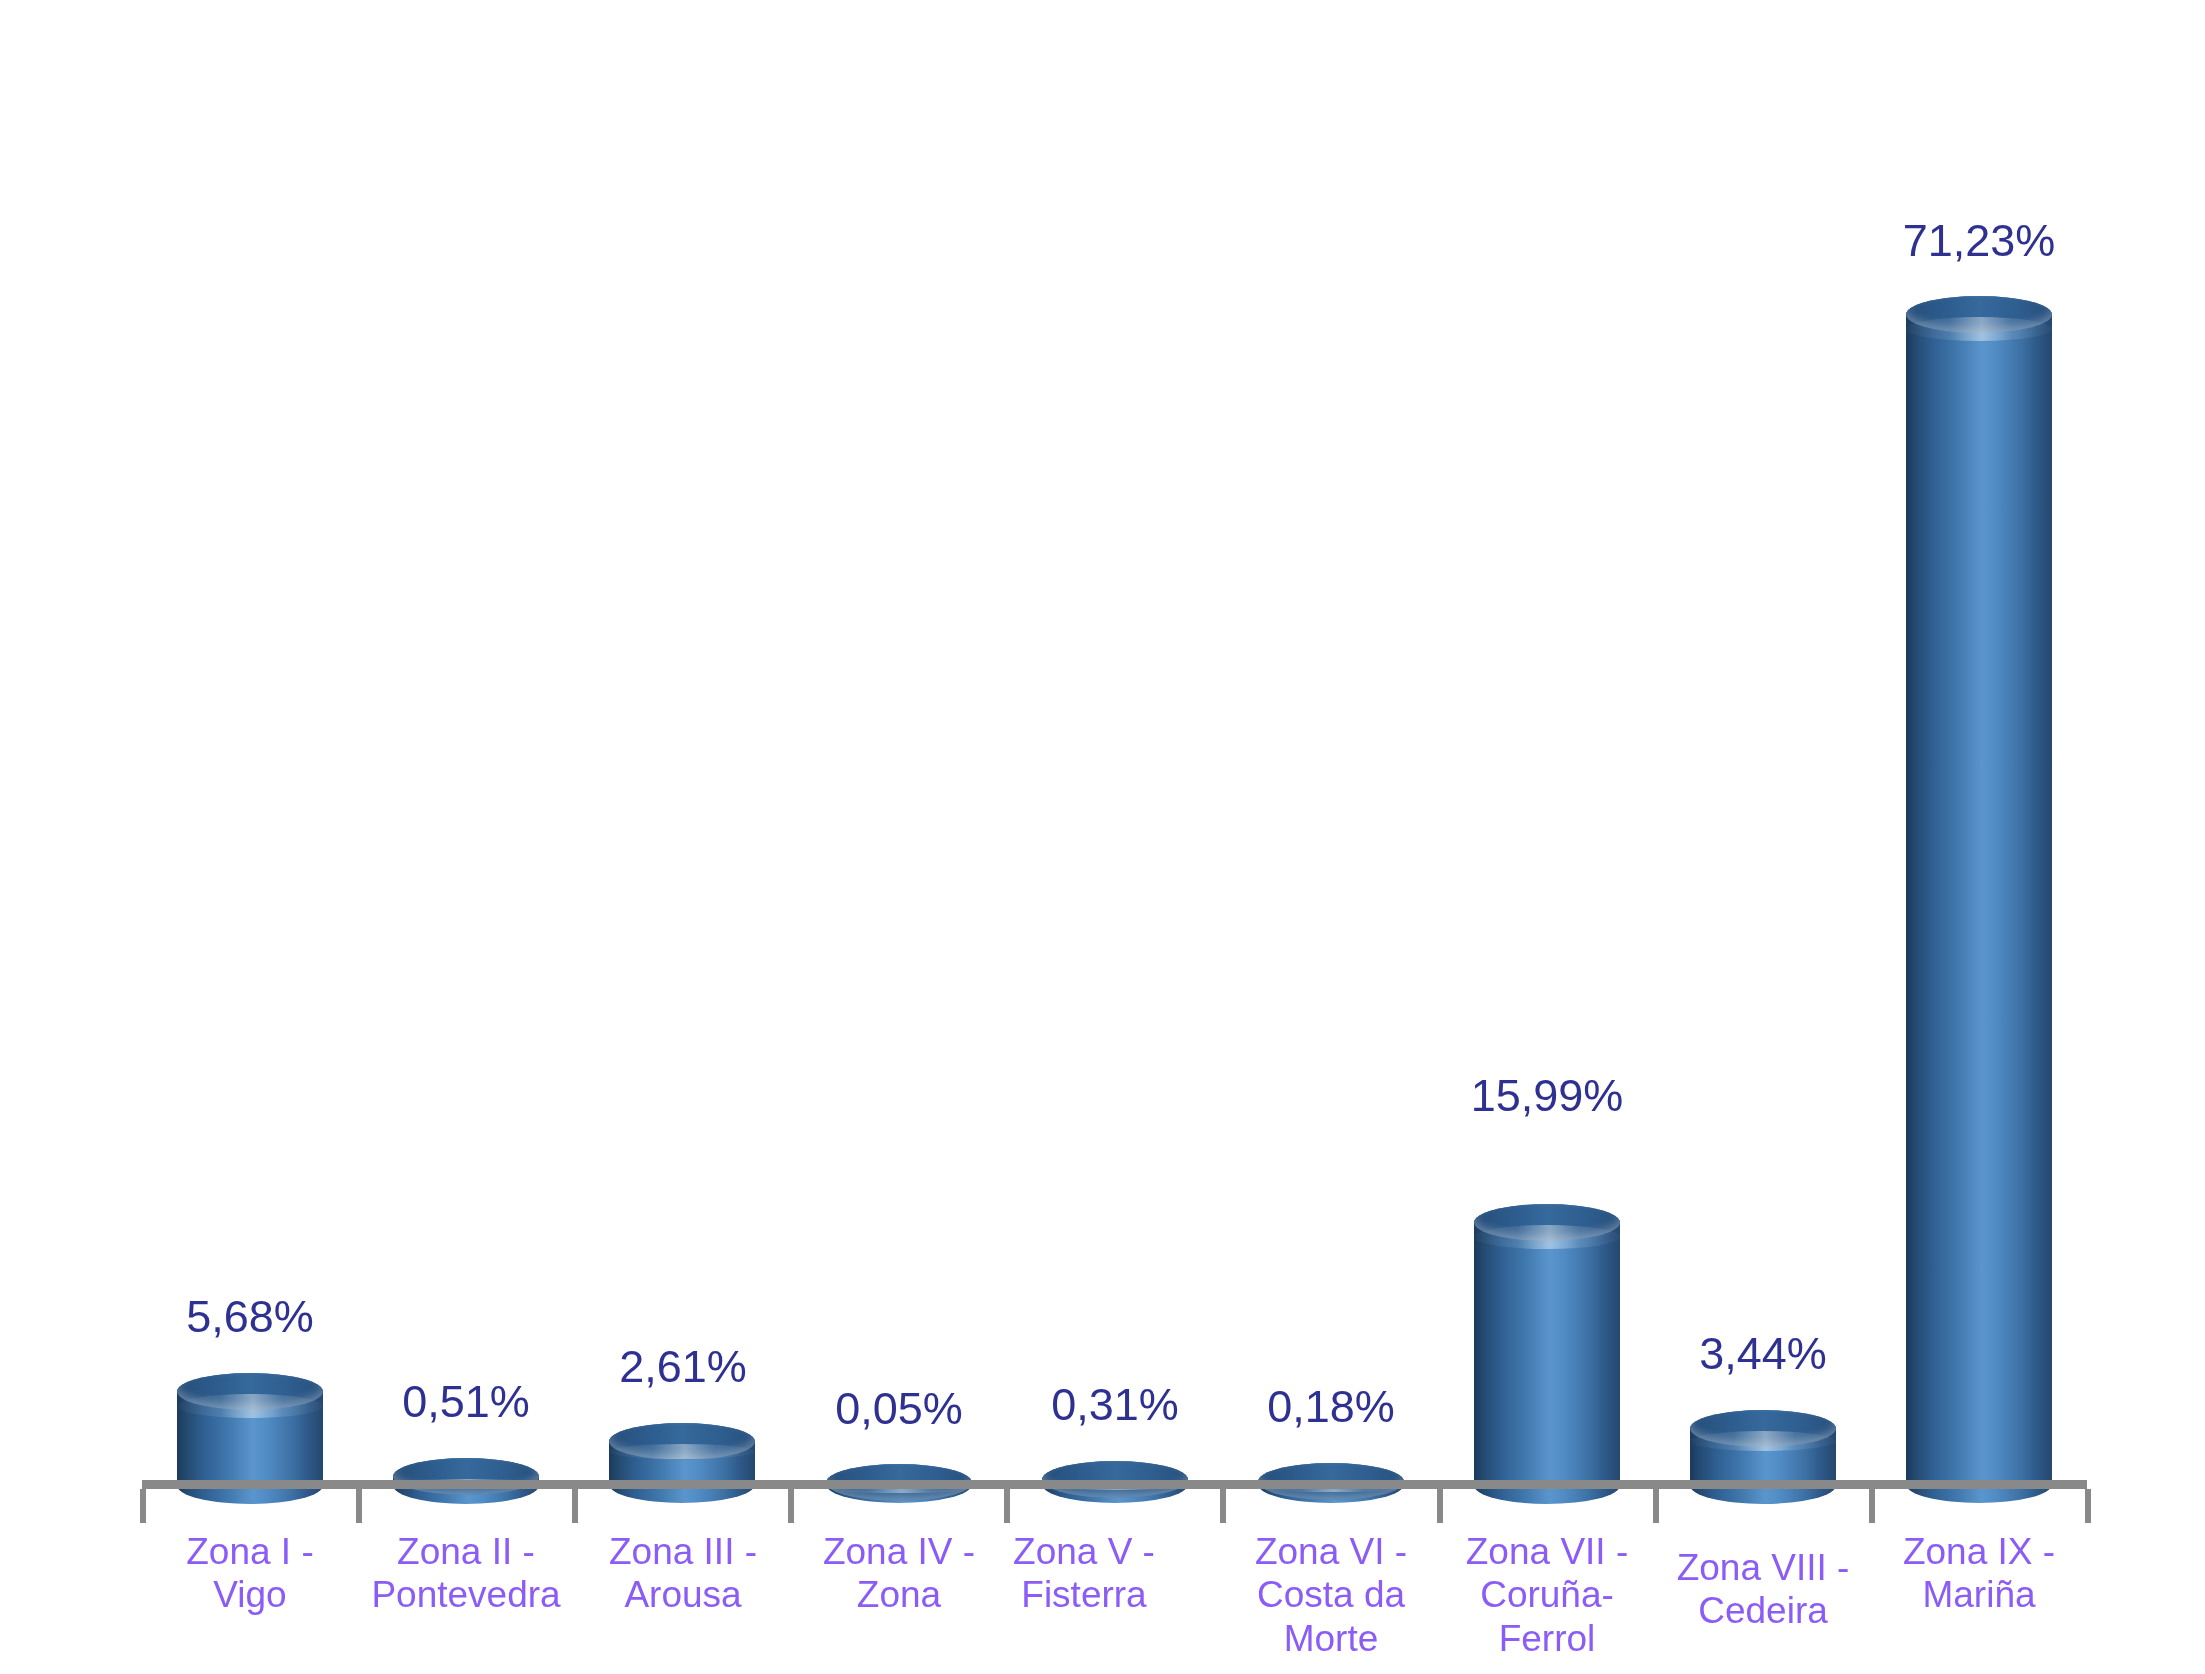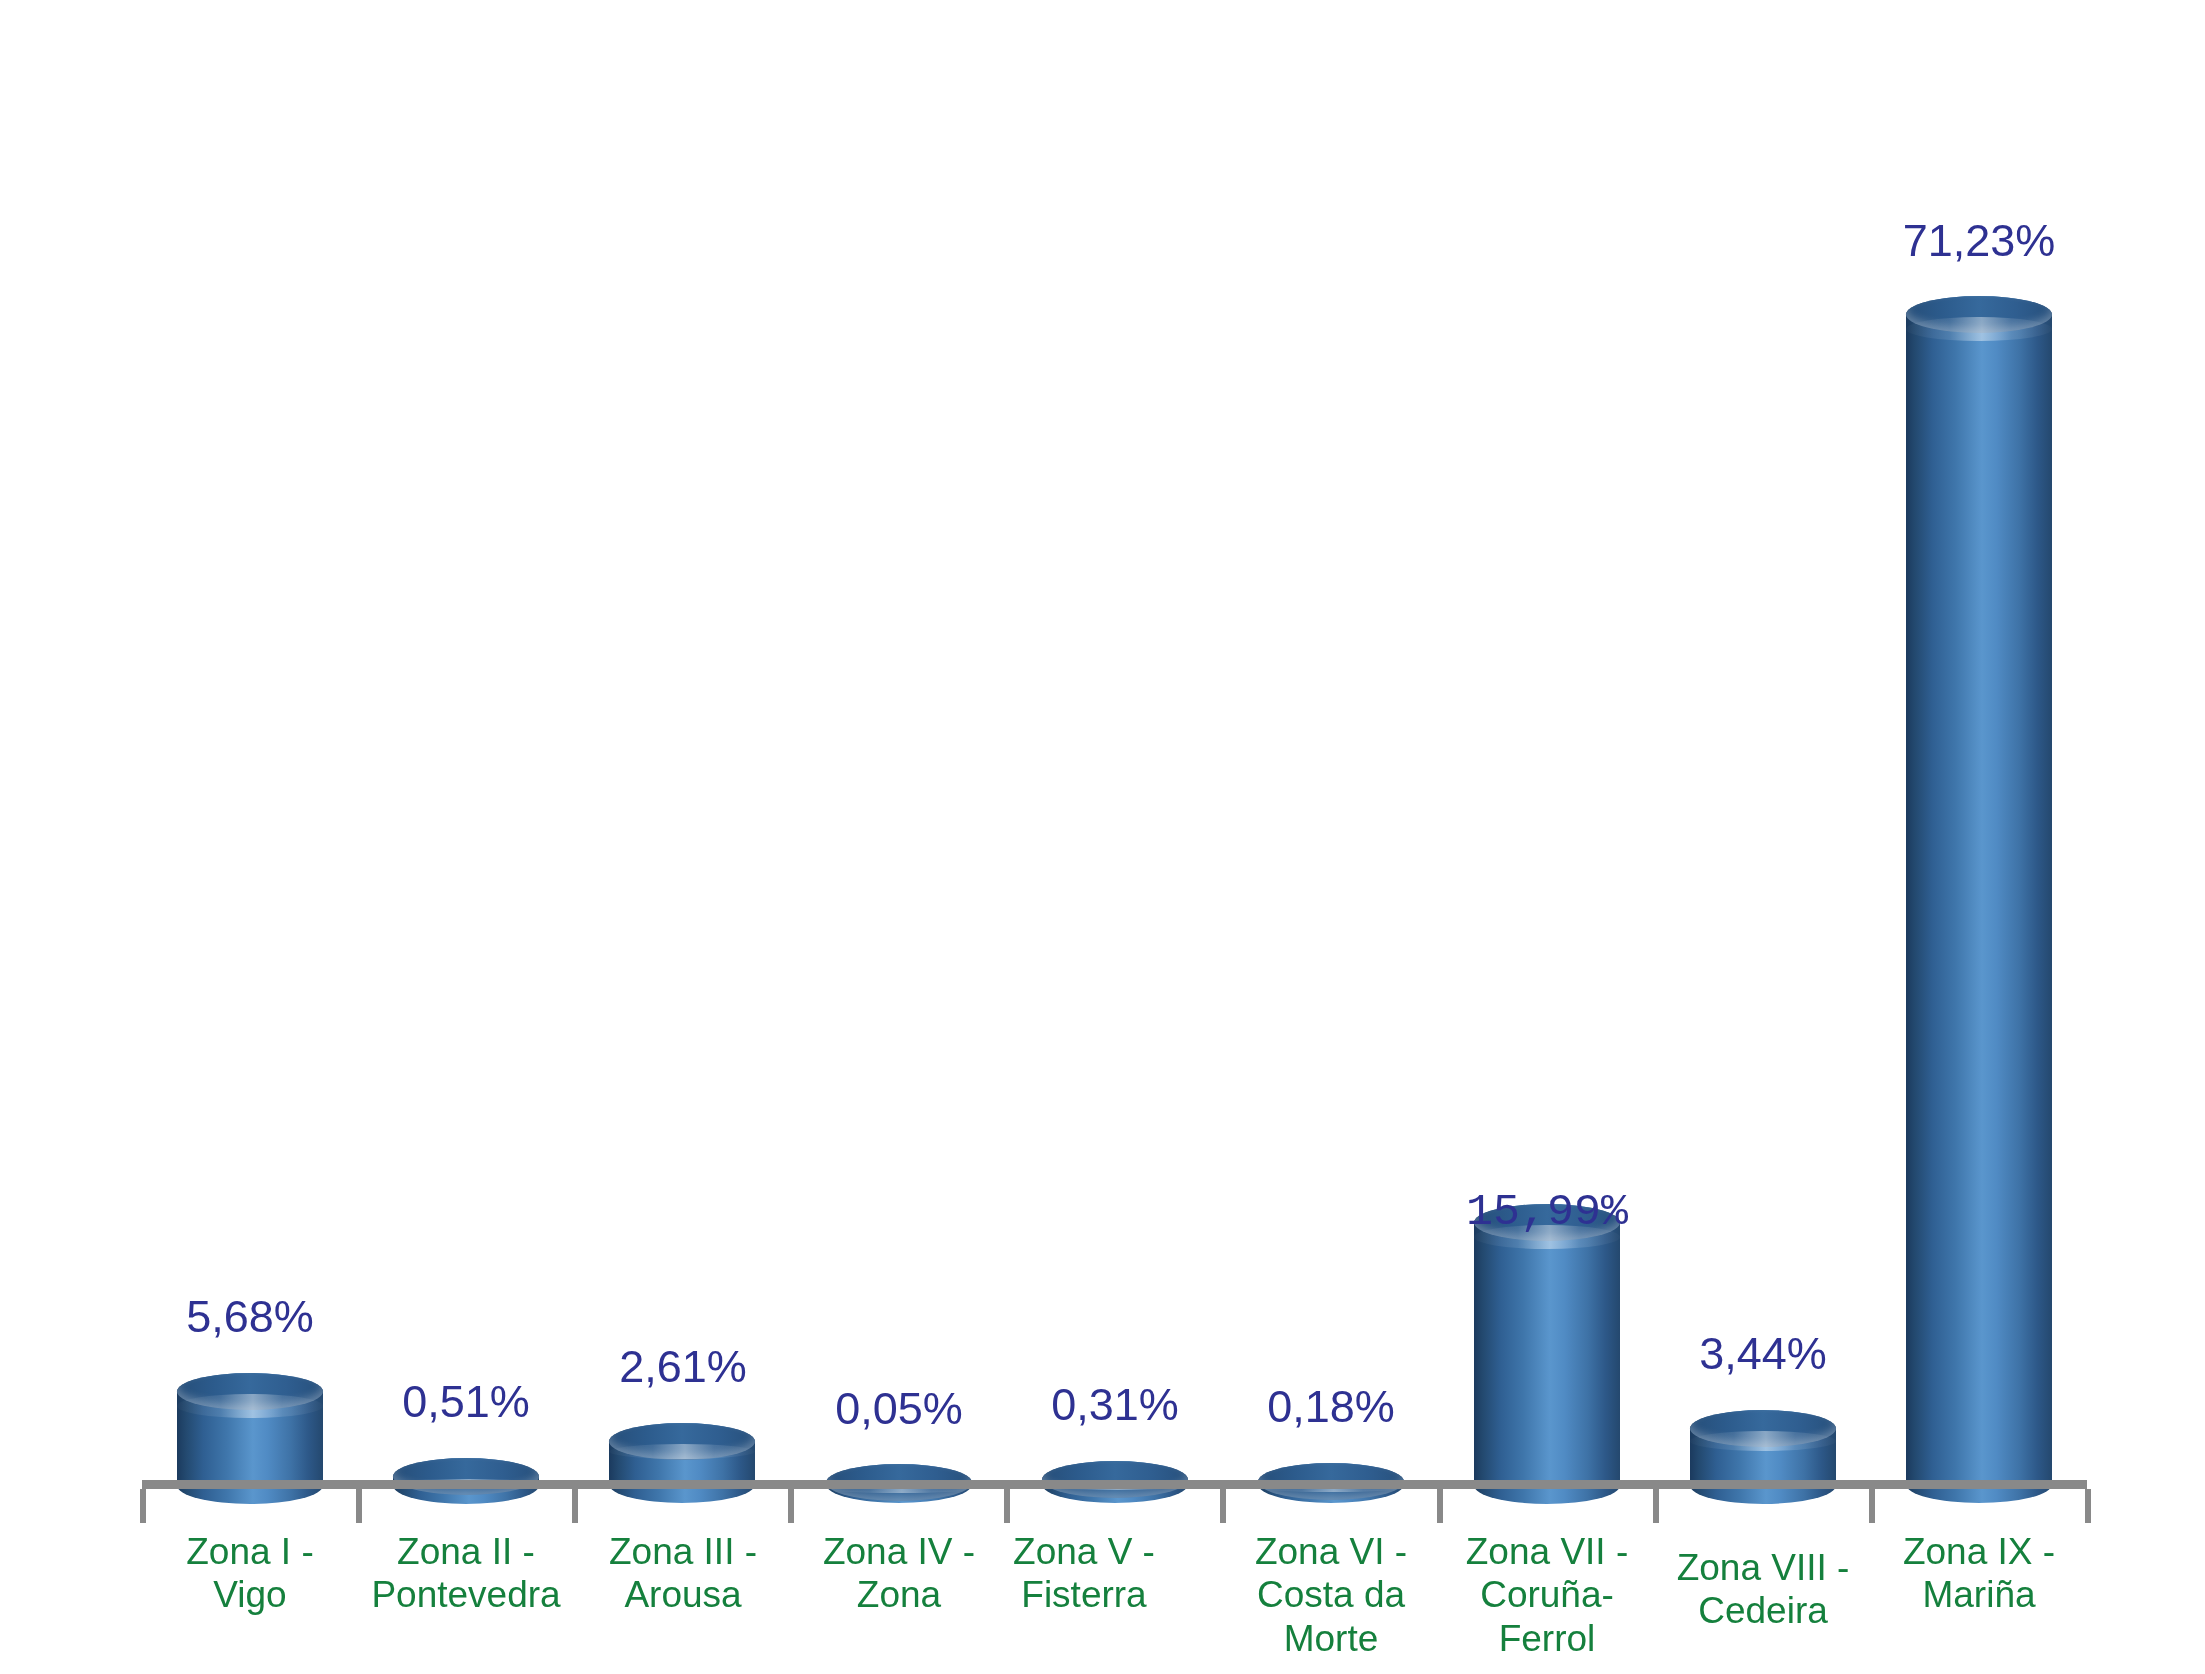--- a/index.html
+++ b/index.html
@@ -110,21 +110,21 @@
     line-height: 1;
     text-align: center;
     white-space: nowrap;
     transform: translateX(-50%);
   }
 
   
   .cat-label {
     position: absolute;
     top: 1530px;
-    color: #15803d;
+    color: #8b5cf6;
     font-family: "Liberation Sans", sans-serif;
     font-size: 37px;
     font-weight: 400;
     line-height: 1.17;
     text-align: center;
     transform: translateX(-50%);
   }
 </style>
 </head>
 <body>
@@ -179,21 +179,21 @@
           <div class="bar-rim" style="top: 20.6px; height: 24.4px;"></div>
         </div>
       </div>
     <div id="labels-layer">
         <div class="value-label" style="left: 250px; top: 1294px;">5,68%</div>
         <div class="value-label" style="left: 466px; top: 1379px;">0,51%</div>
         <div class="value-label" style="left: 683px; top: 1344px;">2,61%</div>
         <div class="value-label" style="left: 899px; top: 1386px; text-align: right;">0,05%</div>
         <div class="value-label" style="left: 1115px; top: 1382px;">0,31%</div>
         <div class="value-label" style="left: 1331px; top: 1384px;">0,18%</div>
-        <div class="value-label" style="left: 1547px; top: 1190px; font-family: Liberation Mono, monospace;">15,99%</div>
+        <div class="value-label" style="left: 1547px; top: 1073px;">15,99%</div>
         <div class="value-label" style="left: 1763px; top: 1331px;">3,44%</div>
         <div class="value-label" style="left: 1979px; top: 218px;">71,23%</div>
       </div>
   </div>
 
   <div id="category-axis"></div>
   <div id="ticks-layer">
       <div class="axis-tick" style="left: 140px;"></div>
       <div class="axis-tick" style="left: 356px;"></div>
       <div class="axis-tick" style="left: 572px;"></div>

